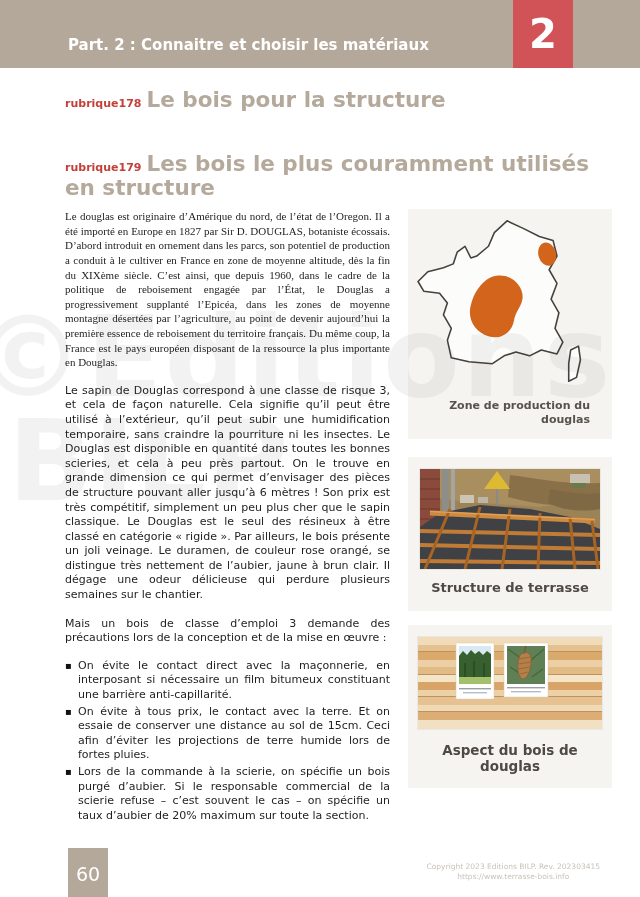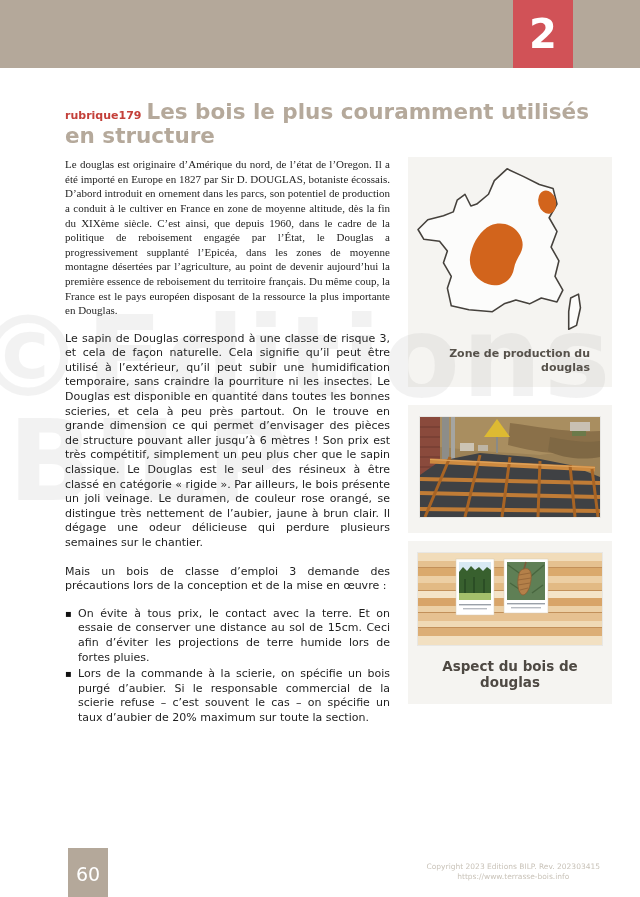--- a/index.html
+++ b/index.html
@@ -11,21 +11,21 @@
   .header-title { position:absolute; left:68px; bottom:14px; color:#ffffff; font-size:15px; font-weight:bold; }
   .chapter-badge { position:absolute; left:513px; top:0; width:60px; height:68px; background:#d15257;
                    display:flex; align-items:center; justify-content:center; }
   .chapter-badge span { color:#fff; font-size:40px; font-weight:bold; line-height:1; }
 
   
   .content { position:relative; margin:0 28px 0 65px; }
   .rub { margin-top:20px; line-height:1.12; }
   .rub .lbl { color:#c4403a; font-size:11px; font-weight:bold; }
   .rub .ttl { color:#b5a99b; font-size:21.5px; font-weight:bold; }
-  .rub.second { margin-top:32px; }
+  .rub.second { margin-top:40px; }
   .art { margin-top:17px; }
   .art .lbl { color:#c4403a; font-size:10px; font-weight:bold; }
   .art .ttl { color:#b5a99b; font-size:17.5px; font-weight:bold; }
 
   .columns { display:flex; gap:18px; margin-top:9px; }
   .left-col { width:325px; color:#1e1e1e; font-size:11px; line-height:14.6px; text-align:justify; }
   .left-col p.para { margin-top:14px; }
   .left-col p.para:first-child { margin-top:0;font-family:Liberation Serif, serif; }
   .bullets { list-style:none; margin-top:13px; }
   .bullets li { position:relative; padding-left:13px; margin-top:2px; }
@@ -36,21 +36,21 @@
   .right-col { width:204px; display:flex; flex-direction:column; }
   .figure { background:#f5f4f1; }
   .map-block { padding:4px 4px 12px 4px; }
   .map-block svg { display:block; }
   .fig-caption { text-align:center; font-weight:bold; color:#57524b; }
   .map-caption { font-size:11px; line-height:1.25; margin-top:4px; padding:0 18px;text-align:right; }
   .terrace-block { margin-top:18px; padding:12px 12px 16px 12px; }
   .terrace-block svg, .wood-block svg { display:block; box-shadow:0 0 0 1px rgba(0,0,0,0.05); }
   .terrace-caption { font-size:13px; margin-top:11px; color:#4e4943; }
   .fig-desc { font-size:10.5px; color:#84807a; line-height:1.4; margin-top:7px; text-align:left; }
-  .wood-block { margin-top:8px; padding:12px 10px 14px 10px; }
+  .wood-block { margin-top:14px; padding:12px 10px 14px 10px; }
   .wood-caption { font-size:13.5px; margin-top:13px; color:#4e4943; }
 
   
   .page-num-box { position:absolute; left:68px; top:848px; width:40px; height:52px; background:#b4a89a;
                   display:flex; align-items:center; justify-content:center; }
   .page-num-box span { color:#fff; font-size:19px; font-weight:normal; }
   .copyright { position:absolute; right:40px; top:862px; text-align:center; font-size:7.5px;
                color:#c9c3b9; line-height:1.35; }
 
   
@@ -58,39 +58,47 @@
                font-weight:bold; color:#3c3c3c; opacity:0.06; white-space:nowrap; }
   .watermark .w1 { font-size:112px; line-height:104px; letter-spacing:2px; }
   .watermark .w2 { font-size:112px; line-height:104px; margin-left:36px; }
 </style>
 </head>
 <body>
 
 <div class="page">
 
   <div class="header">
+    <div class="header-title">Part. 2 : Connaitre et choisir les matériaux</div>
     <div class="chapter-badge">
       <span>2</span>
     </div>
   </div>
 
   <div class="content">
 
+    <div class="rub">
+      <span class="lbl">rubrique178</span>
+      <span class="ttl">Le bois pour la structure</span>
+    </div>
     <div class="rub second">
       <span class="lbl">rubrique179</span>
       <span class="ttl">Les bois le plus couramment utilisés en structure</span>
     </div>
 
     <div class="columns">
 
       <div class="left-col">
         <p class="para">Le douglas est originaire d’Amérique du nord, de l’état de l’Oregon. Il a été importé en Europe en 1827 par Sir D. DOUGLAS, botaniste écossais. D’abord introduit en ornement dans les parcs, son potentiel de production a conduit à le cultiver en France en zone de moyenne altitude, dès la fin du XIXème siècle. C’est ainsi, que depuis 1960, dans le cadre de la politique de reboisement engagée par l’État, le Douglas a progressivement supplanté l’Epicéa, dans les zones de moyenne montagne désertées par l’agriculture, au point de devenir aujourd’hui la première essence de reboisement du territoire français. Du même coup, la France est le pays européen disposant de la ressource la plus importante en Douglas.</p>
         <p class="para">Le sapin de Douglas correspond à une classe de risque 3, et cela de façon naturelle. Cela signifie qu’il peut être utilisé à l’extérieur, qu’il peut subir une humidification temporaire, sans craindre la pourriture ni les insectes. Le Douglas est disponible en quantité dans toutes les bonnes scieries, et cela à peu près partout. On le trouve en grande dimension ce qui permet d’envisager des pièces de structure pouvant aller jusqu’à 6 mètres ! Son prix est très compétitif, simplement un peu plus cher que le sapin classique. Le Douglas est le seul des résineux à être classé en catégorie « rigide ». Par ailleurs, le bois présente un joli veinage. Le duramen, de couleur rose orangé, se distingue très nettement de l’aubier, jaune à brun clair. Il dégage une odeur délicieuse qui perdure plusieurs semaines sur le chantier.</p>
         <p class="para">Mais un bois de classe d’emploi 3 demande des précautions lors de la conception et de la mise en œuvre :</p>
         <ul class="bullets">
+          <li>
+              <p class="cont">On évite le contact direct avec la maçonnerie, en interposant si nécessaire un film bitumeux constituant une barrière anti-capillarité.</p>
+            </li>
           <li>
               <p class="cont">On évite à tous prix, le contact avec la terre. Et on essaie de conserver une distance au sol de 15cm. Ceci afin d’éviter les projections de terre humide lors de fortes pluies.</p>
             </li>
           <li>
             <p class="cont">Lors de la commande à la scierie, on spécifie un bois purgé d’aubier. Si le responsable commercial de la scierie refuse – c’est souvent le cas – on spécifie un taux d’aubier de 20% maximum sur toute la section.</p>
 
           </li>
         </ul>
       </div>
 
@@ -140,20 +148,21 @@
             <g stroke="#a86424" stroke-width="3">
               <line x1="30" y1="40" x2="5" y2="100"></line>
                 <line x1="60" y1="38" x2="45" y2="100"></line>
                 <line x1="90" y1="40" x2="82" y2="100"></line>
                 <line x1="120" y1="44" x2="118" y2="100"></line>
                 <line x1="150" y1="48" x2="155" y2="100"></line>
                 <line x1="172" y1="52" x2="178" y2="100"></line>
             </g>
             <line x1="10" y1="42.5" x2="175" y2="50.5" stroke="#e0a45c" stroke-width="1.2"></line>
           </svg>
+          <div class="fig-caption terrace-caption">Structure de terrasse</div>
         </div>
 
         <div class="figure wood-block">
           <svg width="184" height="92" viewBox="0 0 184 92">
             <rect width="184" height="92" fill="#eed2a8"></rect>
             <g>
               <rect y="0" width="184" height="8" fill="#f1dcba"></rect>
                 <rect y="8" width="184" height="7" fill="#e5c190"></rect>
               <rect y="15" width="184" height="8" fill="#daa96c"></rect>
                 <rect y="23" width="184" height="7" fill="#eccfa4"></rect>

